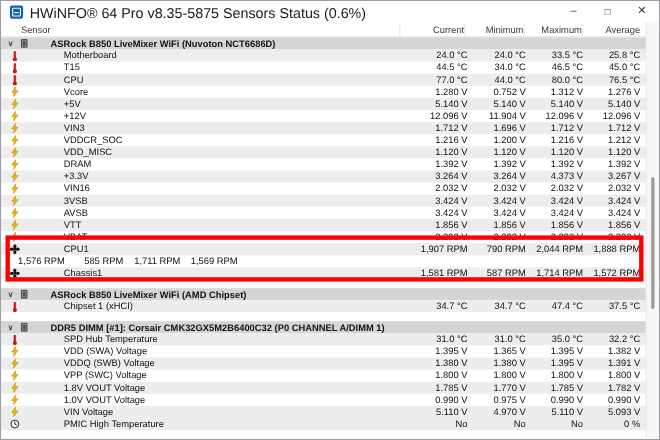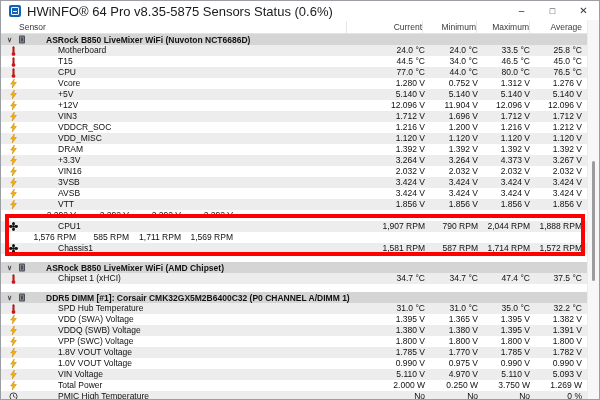--- a/index.html
+++ b/index.html
@@ -14,21 +14,21 @@
   .app-icon::after{content:"";position:absolute;left:2px;right:2px;top:2px;bottom:2px;border:1px solid rgba(255,255,255,.95);border-radius:1px;}
   .app-icon::before{content:"";position:absolute;left:4px;right:4px;top:6px;height:1px;background:#fff;z-index:1;}
   .title{font-size:13px;color:#1a1a1a;white-space:nowrap;}
   .controls{margin-left:auto;display:flex;height:100%;}
   .ctrl{width:31px;text-align:center;line-height:20px;font-size:10px;color:#333;}
   .ctrl.max{font-size:9px;}
   
   .colheader{height:12px;display:flex;align-items:center;font-size:8.5px;color:#3a3a3a;border-bottom:1px solid #e3e3e3;background:#fff;}
   .colheader .name{flex:1;padding-left:18px;}
   .hcell{text-align:right;border-left:1px solid #e6e6e6;height:100%;line-height:12px;}
-  .w-cur{width:58px;padding-left:17px;}.w-min{width:53px;}.w-max{width:52px;}.w-avg{width:52px;}
+  .w-cur{width:58px;}.w-min{width:53px;}.w-max{width:52px;}.w-avg{width:52px;}
   .sp{width:17px;flex:0 0 auto;}
   
   .row{height:11px;display:flex;align-items:center;font-size:8.5px;line-height:11px;color:#101010;}
   .row.stripe{background:#ededed;}
   .cell.name{flex:1;display:flex;align-items:center;padding-left:7px;overflow:hidden;white-space:nowrap;min-width:0;}
   .icon{width:11px;flex:0 0 auto;display:inline-flex;align-items:center;justify-content:center;}
   .lbl{margin-left:2px;padding-left:37px;}
   .val{text-align:right;white-space:nowrap;}
   .group-header{height:11px;background:#d5d5d5;display:flex;align-items:center;font-size:8.5px;font-weight:bold;color:#111;}
   .chev{width:13px;text-align:center;font-size:7px;color:#444;flex:0 0 auto;padding-left:2px;}
@@ -315,20 +315,28 @@
       <span class="lbl">VTT</span>
     </span>
     <span class="val w-cur cur">1.856 V</span>
     <span class="val w-min min">1.856 V</span>
     <span class="val w-max max">1.856 V</span>
     <span class="val w-avg avg">1.856 V</span>
     <span class="sp"></span>
   </div>
 
   <div class="row">
+    <span class="cell name">
+      <span class="icon">
+                <svg width="7" height="9" viewBox="0 0 7 9">
+                  <path d="M4.3 0 L0.7 5 L3 5 L2.2 9 L6.4 3.5 L3.8 3.5 Z" fill="#f7b500" stroke="#c77f00" stroke-width="0.5"></path>
+                </svg>
+              </span>
+      <span class="lbl">VBAT</span>
+    </span>
     <span class="val w-cur cur">2.292 V</span>
     <span class="val w-min min">2.292 V</span>
     <span class="val w-max max">2.292 V</span>
     <span class="val w-avg avg">2.292 V</span>
     <span class="sp"></span>
   </div>
 
   <div class="row stripe">
     <span class="cell name">
       <span class="icon">
@@ -528,35 +536,20 @@
               </span>
       <span class="lbl">VIN Voltage</span>
     </span>
     <span class="val w-cur cur">5.110 V</span>
     <span class="val w-min min">4.970 V</span>
     <span class="val w-max max">5.110 V</span>
     <span class="val w-avg avg">5.093 V</span>
     <span class="sp"></span>
   </div>
 
-  <div class="row">
-    <span class="cell name">
-      <span class="icon">
-                <svg width="7" height="9" viewBox="0 0 7 9">
-                  <path d="M4.3 0 L0.7 5 L3 5 L2.2 9 L6.4 3.5 L3.8 3.5 Z" fill="#f7b500" stroke="#c77f00" stroke-width="0.5"></path>
-                </svg>
-              </span>
-      <span class="lbl">Total Power</span>
-    </span>
-    <span class="val w-cur cur">2.000 W</span>
-    <span class="val w-min min">0.250 W</span>
-    <span class="val w-max max">3.750 W</span>
-    <span class="val w-avg avg">1.269 W</span>
-    <span class="sp"></span>
-  </div>
 
   <div class="row stripe">
     <span class="cell name">
       <span class="icon">
                 <svg width="9" height="9" viewBox="0 0 10 10">
                   <circle cx="5" cy="5" r="4" fill="none" stroke="#333" stroke-width="1"></circle>
                   <path d="M5 2.6 V5 L7 6.2" fill="none" stroke="#333" stroke-width="1"></path>
                 </svg>
               </span>
       <span class="lbl">PMIC High Temperature</span>

